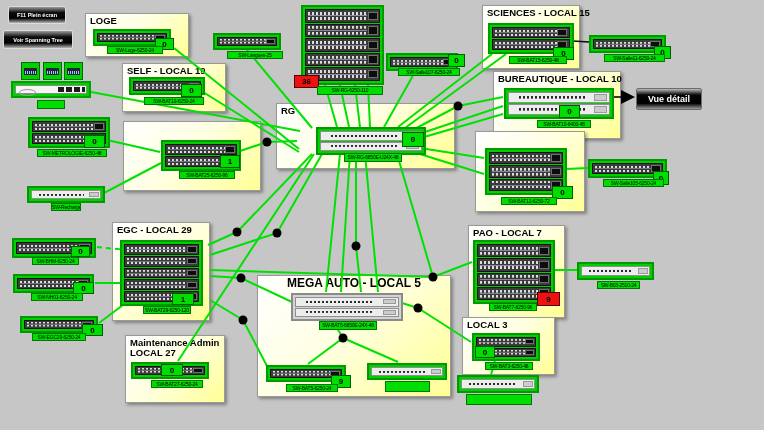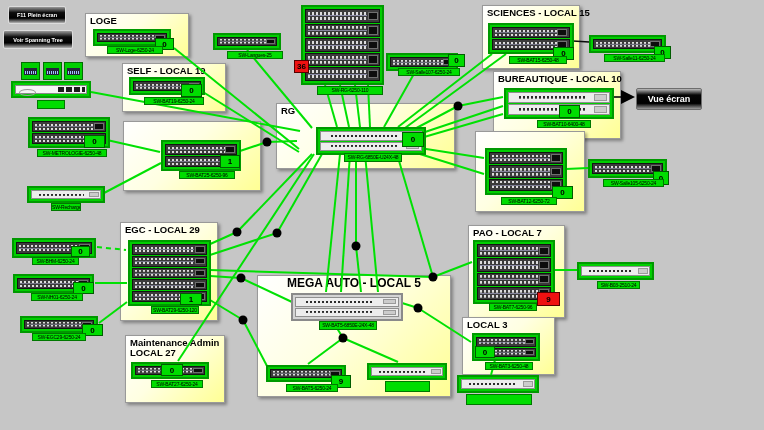--- a/index.html
+++ b/index.html
@@ -175,21 +175,21 @@
     </div>
   <div class="tag" style="left:227px;top:51px;width:56px;height:8px">SW-Langues-25</div>
 
   <div class="sw" style="left:301px;top:5px;width:83px;height:80px">
     <i class="unit"></i>
       <i class="unit"></i>
       <i class="unit"></i>
       <i class="unit"></i>
       <i class="unit"></i>
   </div>
-  <div class="badge red" style="left:294px;top:60px;width:15px;height:13px">36</div>
+  <div class="badge red" style="left:294px;top:75px;width:25px;height:13px">36</div>
   <div class="tag" style="left:317px;top:86px;width:66px;height:9px">SW-RG-6250-110</div>
 
   <div class="sw" style="left:386px;top:53px;width:72px;height:18px">
       <i class="unit"></i>
     </div>
   <div class="badge" style="left:448px;top:54px;width:17px;height:13px">0</div>
   <div class="tag" style="left:398px;top:68px;width:62px;height:8px">SW-Salle107-6250-24</div>
 
   <div class="zone" style="left:122px;top:63px;width:102px;height:47px">
     <div class="zone-title">SELF - LOCAL 19</div>
@@ -251,39 +251,39 @@
     <div class="zone-title">BUREAUTIQUE - LOCAL 10</div>
     <div class="sw" style="left:10px;top:16px;width:110px;height:31px">
         <i class="unit w"></i>
         <i class="unit w"></i>
       </div>
     <div class="badge" style="left:65px;top:33px;width:21px;height:13px">0</div>
     <div class="tag" style="left:43px;top:48px;width:54px;height:8px">SW-BAT10-6400-48</div>
   </div>
 
   <div class="arrowhead"></div>
-  <div class="detail-btn">Vue écran</div>
+  <div class="detail-btn">Vue détail</div>
 
   <div class="zone" style="left:475px;top:131px;width:108px;height:79px">
     <div class="sw" style="left:9px;top:16px;width:82px;height:47px">
         <i class="unit"></i>
         <i class="unit"></i>
         <i class="unit"></i>
       </div>
     <div class="badge" style="left:76px;top:54px;width:21px;height:13px">0</div>
     <div class="tag" style="left:25px;top:65px;width:56px;height:8px">SW-BAT12-6250-72</div>
   </div>
 
   <div class="sw" style="left:588px;top:159px;width:79px;height:19px">
       <i class="unit"></i>
     </div>
   <div class="badge" style="left:653px;top:171px;width:16px;height:14px">0</div>
   <div class="tag" style="left:603px;top:179px;width:61px;height:8px">SW-Salle105-6250-24</div>
 
-  <div class="zone" style="left:120px;top:222px;width:96px;height:97px">
+  <div class="zone" style="left:112px;top:222px;width:96px;height:97px">
     <div class="zone-title">EGC - LOCAL 29</div>
     <div class="sw" style="left:7px;top:17px;width:83px;height:66px">
       <i class="unit"></i>
         <i class="unit"></i>
         <i class="unit"></i>
         <i class="unit"></i>
         <i class="unit"></i>
     </div>
     <div class="badge" style="left:59px;top:70px;width:22px;height:12px">1</div>
     <div class="tag" style="left:30px;top:83px;width:48px;height:8px">SW-BAT29-6250-120</div>

